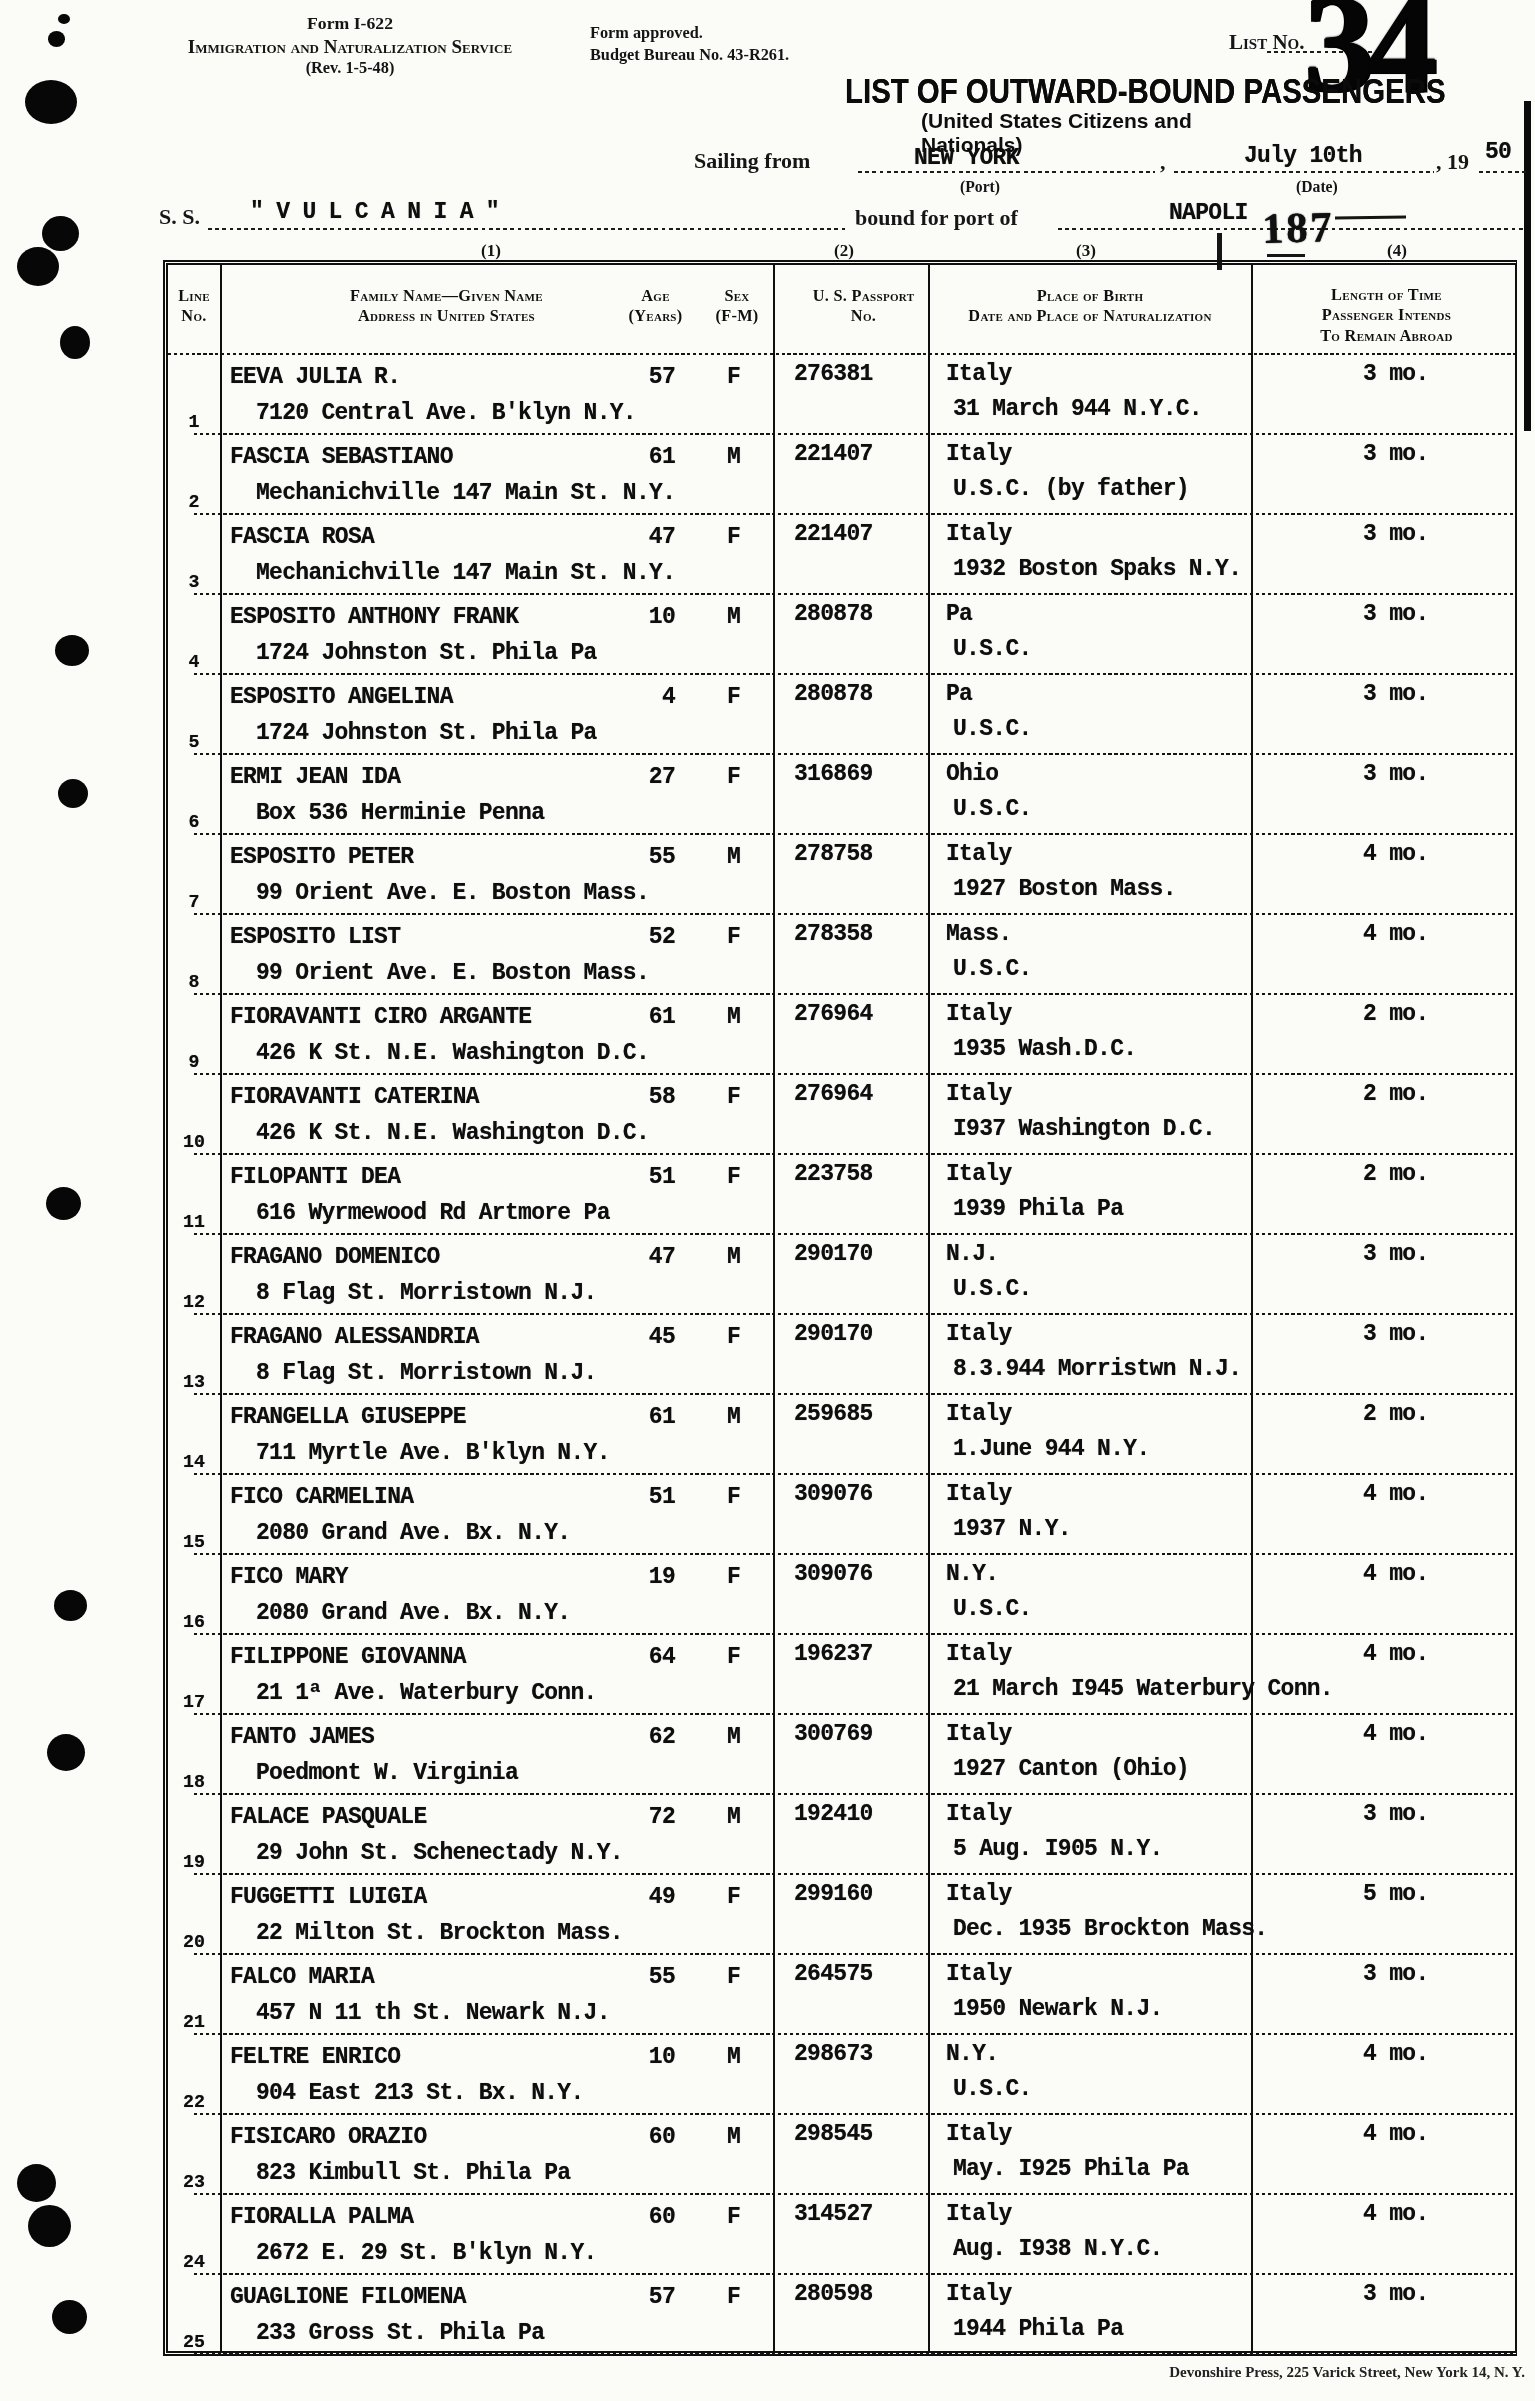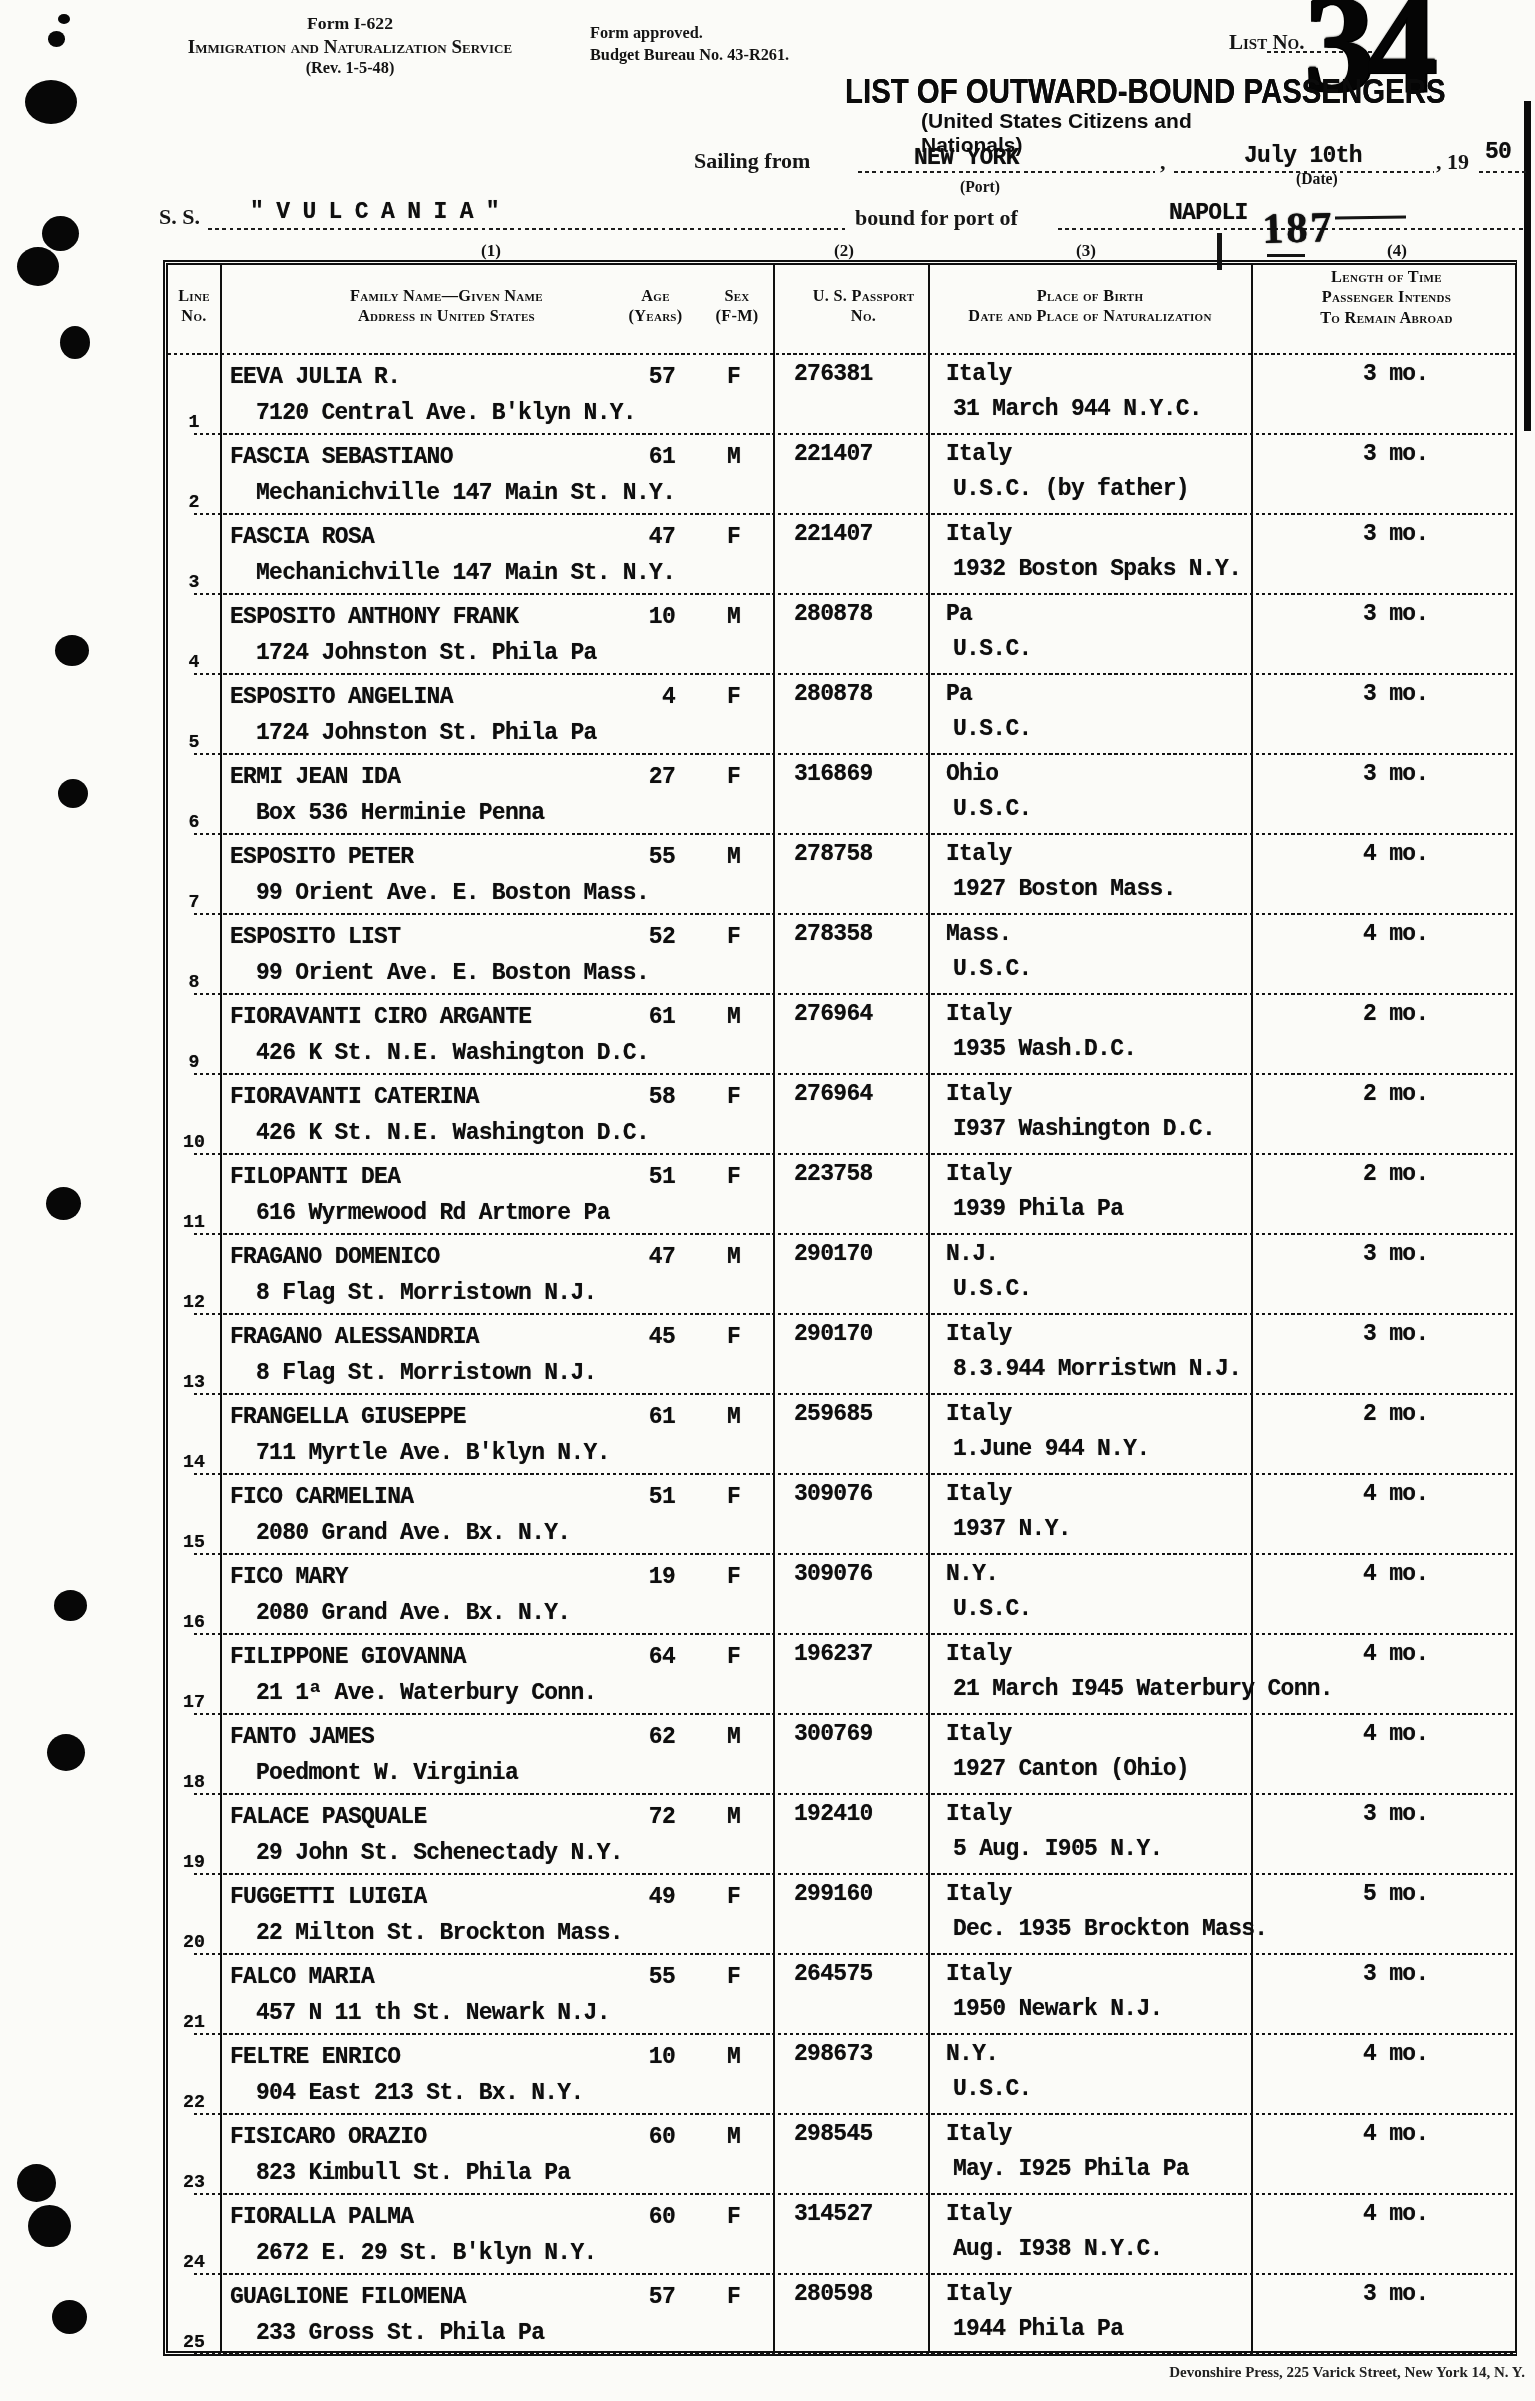--- a/index.html
+++ b/index.html
@@ -115,21 +115,21 @@
   <div class="abs main-title">LIST OF OUTWARD-BOUND PASSENGERS</div>
   <div class="abs subtitle">(United States Citizens and Nationals)</div>
 
   <div class="abs serifb lbl34" style="left:694px;top:148px;">Sailing from</div>
   <div class="dotline" style="left:858px;top:171px;width:297px;"></div>
   <div class="abs typew" style="left:914px;top:145px;">NEW YORK</div>
   <div class="abs caption" style="left:960px;top:178px;">(Port)</div>
   <div class="abs serifb lbl34" style="left:1160px;top:149px;">,</div>
   <div class="dotline" style="left:1174px;top:171px;width:260px;"></div>
   <div class="abs typew" style="left:1244px;top:143px;">July 10th</div>
-  <div class="abs caption" style="left:1296px;top:170px;text-align:center;">(Date)</div>
+  <div class="abs caption" style="left:1296px;top:178px;text-align:center;">(Date)</div>
   <div class="abs serifb lbl34" style="left:1436px;top:149px;">, 19</div>
   <div class="dotline" style="left:1479px;top:171px;width:50px;"></div>
   <div class="abs typew" style="left:1485px;top:139px;">50</div>
 
   <div class="abs serifb lbl34" style="left:159px;top:204px;">S. S.</div>
   <div class="dotline" style="left:208px;top:228px;width:637px;"></div>
   <div class="abs typew" style="left:250px;top:199px;">" V U L C A N I A "</div>
   <div class="abs serifb lbl34" style="left:855px;top:205px;">bound for port of</div>
   <div class="dotline" style="left:1058px;top:228px;width:466px;"></div>
   <div class="abs typew" style="left:1169px;top:200px;">NAPOLI</div>
@@ -155,21 +155,21 @@
       <div class="hc" style="left:92px;width:373px;top:21px;">Family Name—Given Name
 Address in United States</div>
       <div class="hc" style="left:445px;width:85px;top:21px;">Age
 (Years)</div>
       <div class="hc" style="left:533px;width:72px;top:21px;">Sex
 (F-M)</div>
       <div class="hc" style="left:605px;width:181px;top:21px;">U. S. Passport
 No.</div>
       <div class="hc" style="left:760px;width:324px;top:21px;">Place of Birth
 Date and Place of Naturalization</div>
-      <div class="hc" style="left:1083px;width:271px;top:2px;">Length of Time
+      <div class="hc" style="left:1083px;width:271px;top:20px;">Length of Time
 Passenger Intends
 To Remain Abroad</div>
       <div class="hsep"></div>
     </div>
 
     <div class="rows" id="rows">
   <div class="row">
     <div class="r-line typew">1</div>
     <div class="r-name typew">EEVA JULIA R.</div>
     <div class="r-age typew">57</div>

